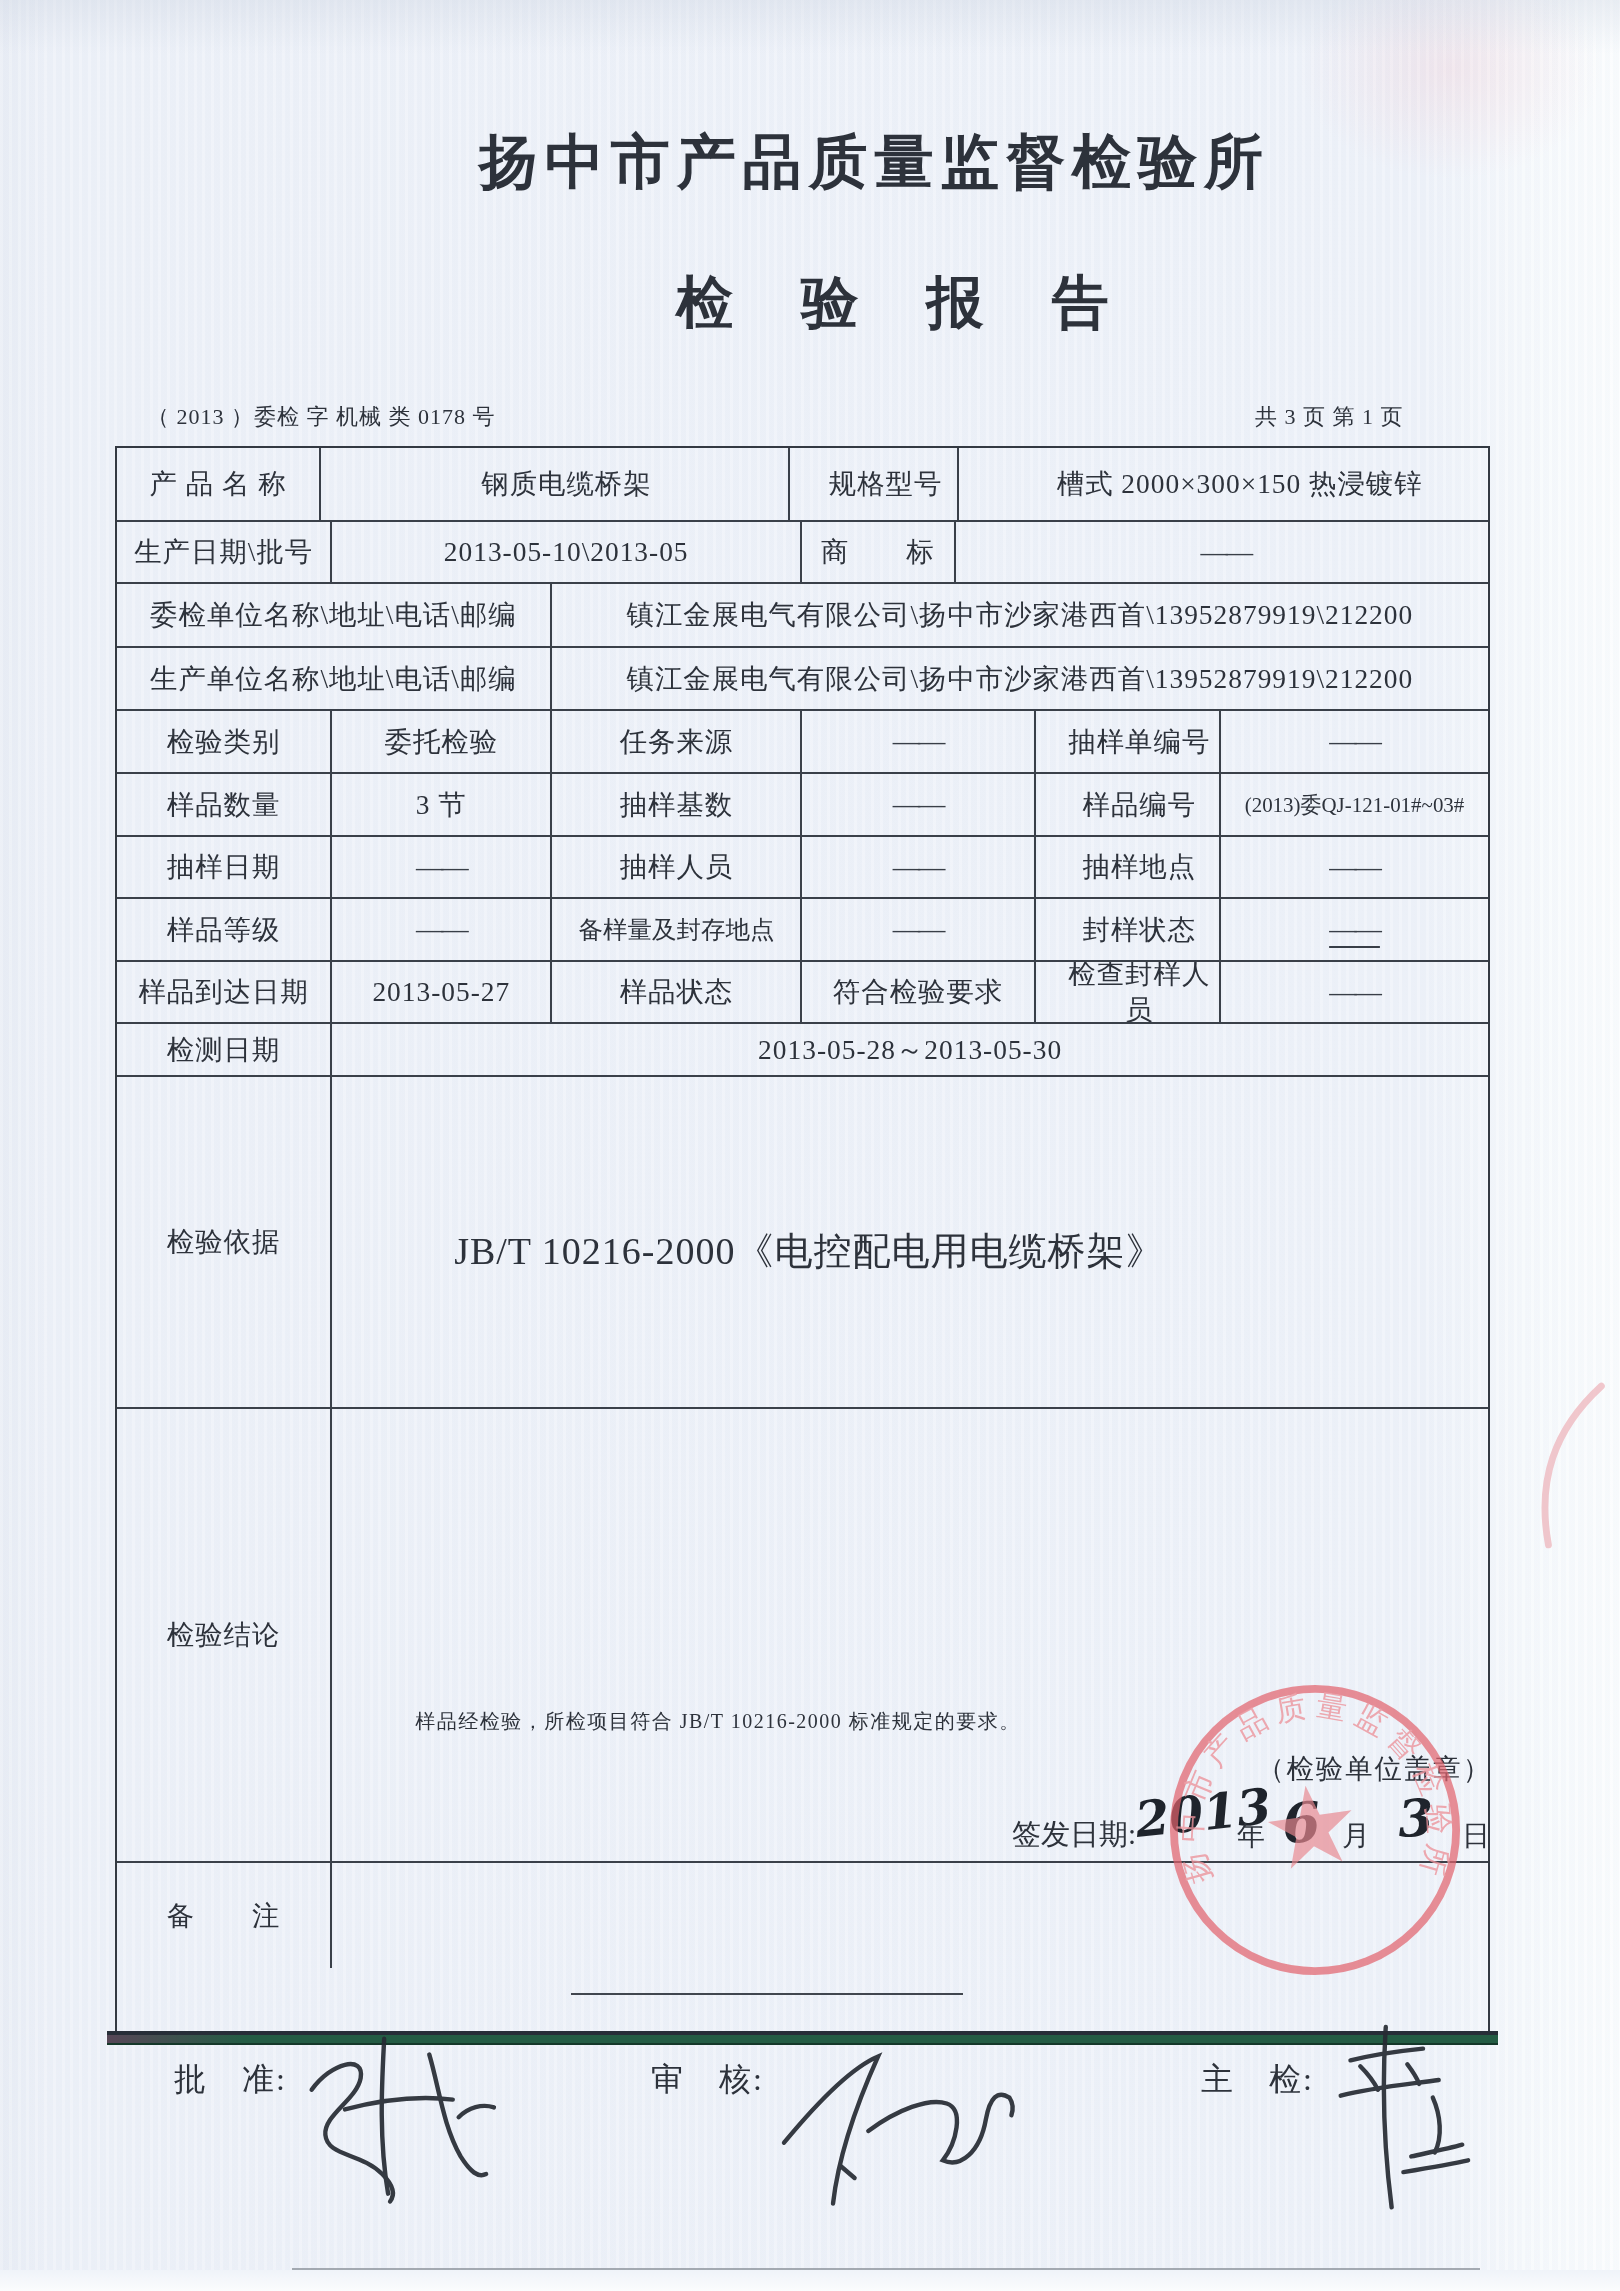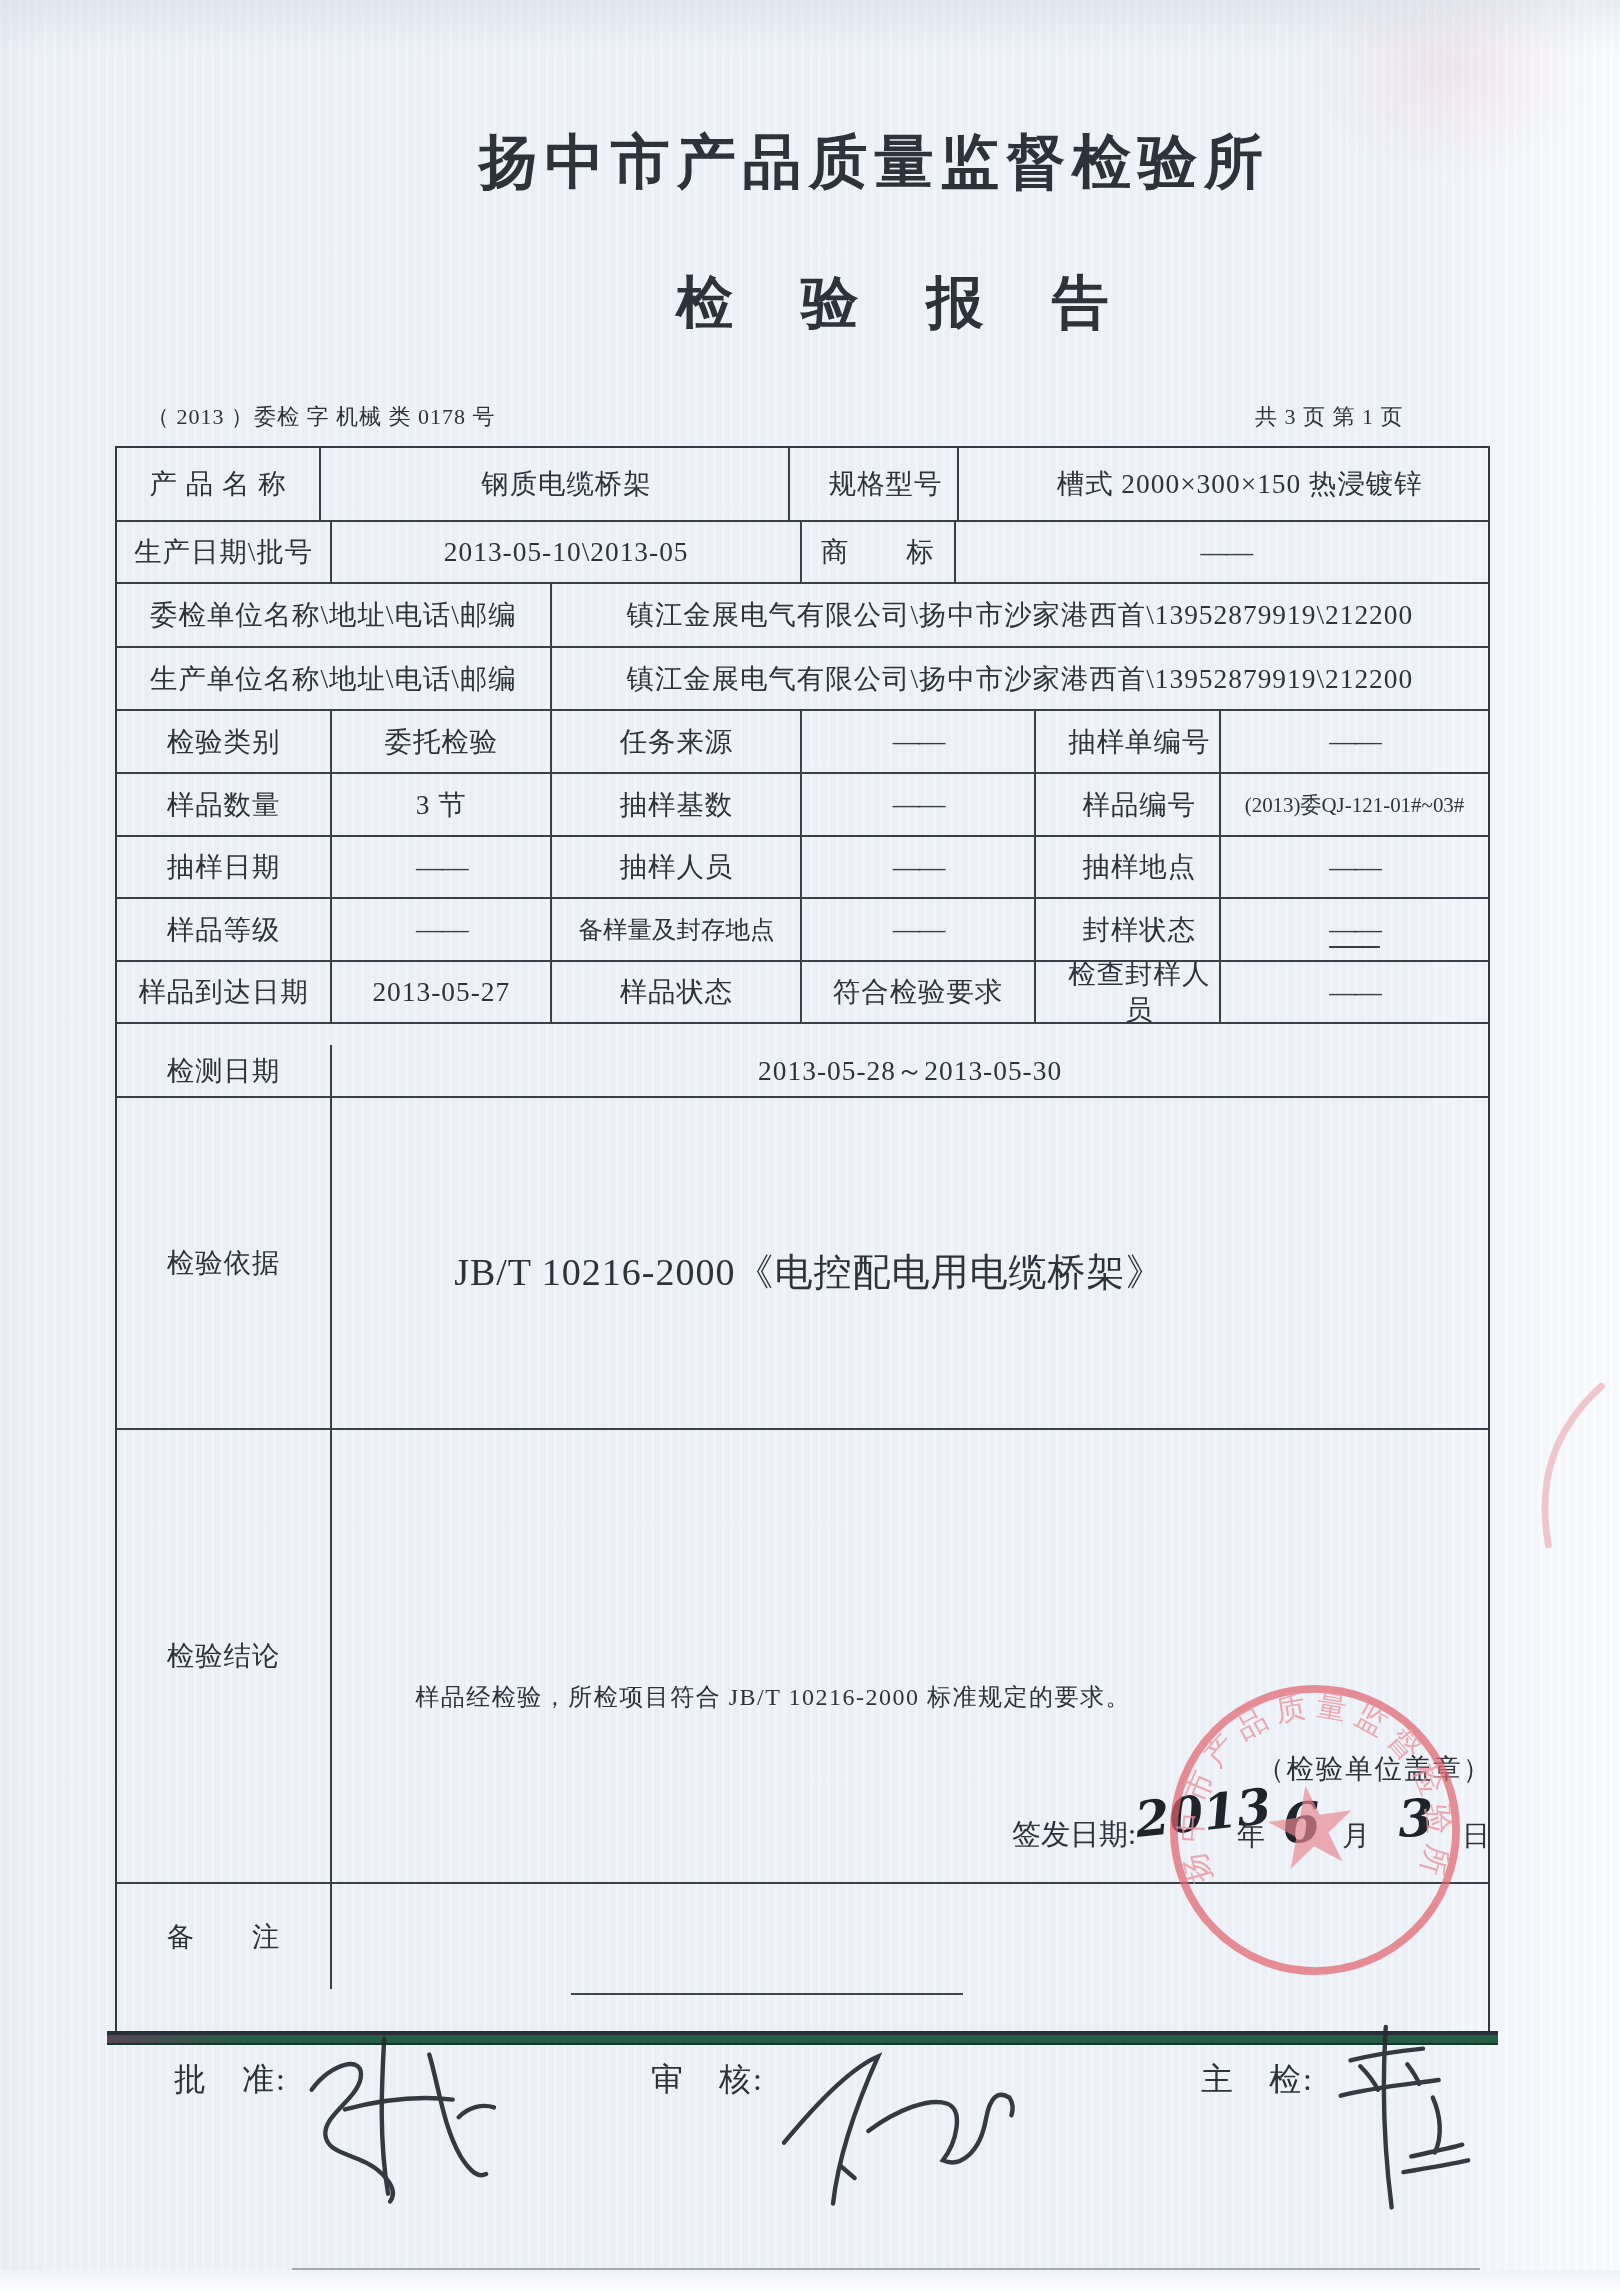--- a/index.html
+++ b/index.html
@@ -26,31 +26,31 @@
   .hdr-right{left:1255px;}
 
   
   #tbl{position:absolute; left:115px; top:446px; width:1375px; height:1591px;
        border:2.9px solid #333942; border-bottom:none; box-sizing:border-box; background:transparent;}
   .row{display:flex; border-bottom:2px solid #3a4049; box-sizing:border-box;}
   .c{border-right:2px solid #3a4049; box-sizing:border-box; display:flex; align-items:center;
      justify-content:center; font-size:27.4px; letter-spacing:1px; text-align:center; overflow:hidden;}
   .c:last-child{border-right:none;}
   .h76{height:74px;gap:24px;} .h63{height:62px;} .h65{height:64px;} .h64{height:63px;}
-  .h58{height:53px;margin-top:21px;} .h339{height:332px;} .h533{height:454px;} .h107{height:105px; border-bottom:none;}
+  .h58{height:53px;} .h339{height:332px;} .h533{height:454px;} .h107{height:105px; border-bottom:none;}
   .w220{width:216px;} .w481{width:471px;} .w157{width:154px;} .w545{width:534px;padding-left:8px;}
   .w445{width:436px;} .w958{width:939px;} .w225{width:221px;} .w256{width:251px;}
   .w239{width:234px;} .w190{width:186px;padding-left:24px;} .w273{width:268px;} .w1183{width:1160px;}
   .small{font-size:21.6px; letter-spacing:0; transform:scaleX(.97);}
   .cond{font-size:24.5px; letter-spacing:0;}
   .dash{letter-spacing:-2px; color:#383e47;}
   .dash2{letter-spacing:-2px; color:#383e47; text-decoration:underline; text-underline-offset:7.8px; text-decoration-thickness:2px;}
   .basis-cell{align-items:flex-start; justify-content:flex-start; padding:149px 0 0 122px; font-size:38px; text-align:left;}
-  .concl-cell{align-items:flex-start; justify-content:flex-start; padding:251px 0 0 83px; font-size:24px;
-              letter-spacing:1.5px; text-align:center; position:relative;}
+  .concl-cell{align-items:flex-start; justify-content:flex-start; padding:251px 0 0 83px; font-size:20px;
+              letter-spacing:1.5px; text-align:center; position:relative;margin-top:48px;}
 
   .seal-note{top:1751px; left:1257px; font-size:27.4px; letter-spacing:2px; white-space:nowrap;}
   .sd-label{top:1815px; left:1012px; font-size:29px; white-space:nowrap;}
   .sd-unit{font-size:28px;}
   .hand{font-family:"DejaVu Serif",serif; font-style:italic; font-weight:bold; color:#1f242c; white-space:nowrap;}
   .hy{top:1784px; left:1135px; font-size:49px; transform:rotate(-6deg);}
   .u-year{top:1817px; left:1237px;}
   .hm{top:1790px; left:1282px; font-size:55px; transform:rotate(-4deg);}
   .u-month{top:1817px; left:1342px;}
   .hd{top:1788px; left:1398px; font-size:51px; transform:rotate(-3deg);}

